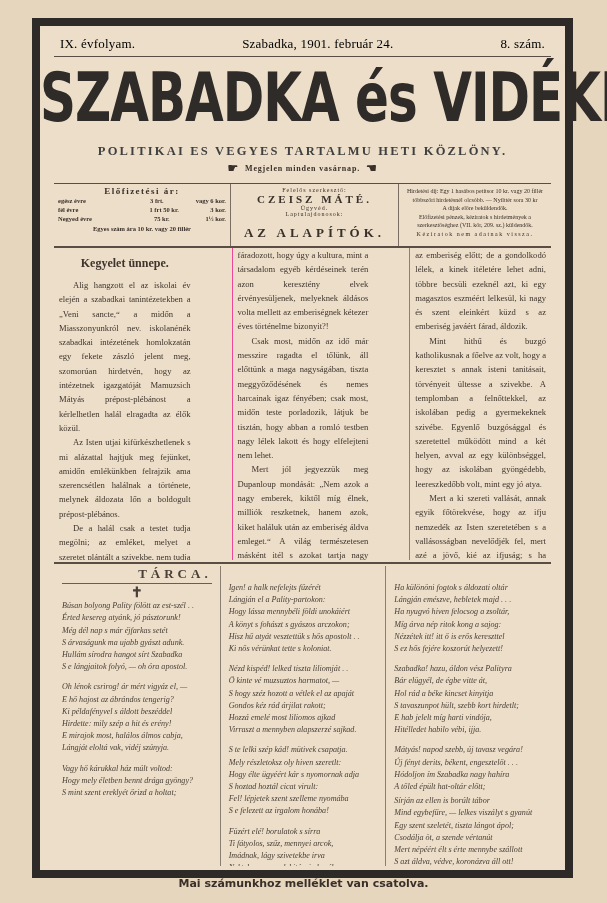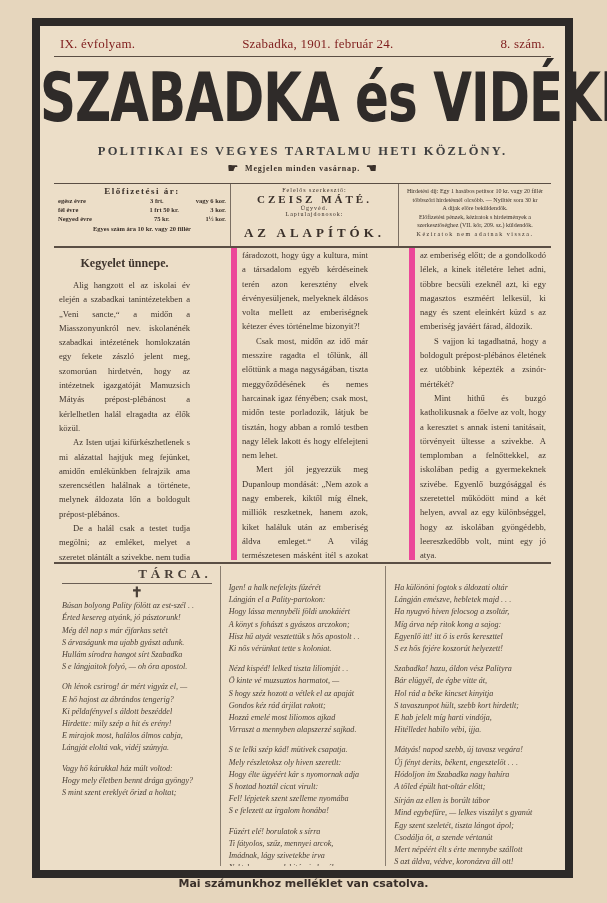--- a/index.html
+++ b/index.html
@@ -11,21 +11,21 @@
   }
   .frame {
     position:absolute; left:32px; top:18px; width:525px; height:844px;
     border:8px solid #2d2a28;
     background:#ecdec8;
   }
   .inner { position:absolute; left:0; top:0; right:0; bottom:0; }
   .topline {
     position:absolute; left:20px; right:20px; top:8px; height:20px;
     display:flex; justify-content:space-between; align-items:center;
-    font-size:13px; color:#7f1d1d;
+    font-size:13px; color:#000000;
   }
   .topline span { letter-spacing:0.2px; }
   .rule { position:absolute; left:14px; right:14px; height:1px; background:#5a4e44; }
   .masthead {
     position:absolute; left:0; right:0; top:38px; text-align:center;
     font-family:"DejaVu Sans", sans-serif; font-weight:bold;
     font-size:50px; letter-spacing:-1px; color:#2f2b29;
     transform:scaleY(1.35); transform-origin:top center;
     line-height:50px; white-space:nowrap;
   }
@@ -57,21 +57,21 @@
   .ads .spaced { letter-spacing:1.5px; }
   .cols {
     position:absolute; left:14px; right:14px; top:222px; height:312px;
     display:flex;
   }
   .col {
     box-sizing:border-box; width:33.33%; padding:0 5px;
     font-size:8.6px; line-height:14.3px; text-align:justify;
     color:#3e342d; overflow:hidden;
   }
-  .col + .col { border-left:6px solid #ec4899;margin-left:36px; }
+  .col + .col { border-left:1px solid #ec4899;margin-left:36px; }
   .col p { margin:0; text-indent:14px; }
   .col p.noindent { text-indent:0; }
   .art-title { font-size:12px; font-weight:bold; text-align:center; margin:6px 0 6px; line-height:18px; }
   .mid-rule { position:absolute; left:14px; right:14px; top:536px; height:2px; background:#5a4e44; }
   .poems {
     position:absolute; left:14px; right:14px; top:540px; height:300px;
     display:flex;
   }
   .pcol {
     box-sizing:border-box; width:33.33%; padding:0 8px;
@@ -156,21 +156,20 @@
         <p>Az Isten utjai kifürkészhetlenek s mi alázattal hajtjuk meg fejünket, amidőn emlékünkben felrajzik ama szerencsétlen halálnak a története, melynek áldozata lőn a boldogult prépost-plébános.</p>
         <p>De a halál csak a testet tudja megölni; az emléket, melyet a szeretet plántált a szivekbe, nem tudja oly könnyen kiirtani. Mert vajjon lehet-e elfeledni azt a férfiút, ki hosszú időn át e város katholikus közönségének igazi apostola s a nép hitéletének oly nagy előmozditója volt, a ki szivből-lélekből s teljes meggyőződéssel folyton azon</p>
       </div>
       <div class="col">
         <p class="noindent">fáradozott, hogy úgy a kultura, mint a társadalom egyéb kérdéseinek terén azon keresztény elvek érvényesüljenek, melyeknek áldásos volta mellett az emberiségnek kétezer éves történelme bizonyit?!</p>
         <p>Csak most, midőn az idő már messzire ragadta el tőlünk, áll előttünk a maga nagyságában, tiszta meggyőződésének és nemes harcainak igaz fényében; csak most, midőn teste porladozik, látjuk be tisztán, hogy abban a romló testben nagy lélek lakott és hogy elfelejteni nem lehet.</p>
         <p>Mert jól jegyezzük meg Dupanloup mondását: „Nem azok a nagy emberek, kiktől míg élnek, milliók reszketnek, hanem azok, kiket haláluk után az emberiség áldva emleget.“ A világ természetesen másként itél s azokat tartja nagy embereknek, kik világra szóló nagy csatákban győzedelmeskedve milliók karjára fűzik fel a rabbilincset vagy a kik tömérdek kincset gyüjtve, annak ragyogó fényében jelennek meg</p>
       </div>
       <div class="col">
         <p class="noindent">az emberiség előtt; de a gondolkodó lélek, a kinek itéletére lehet adni, többre becsüli ezeknél azt, ki egy magasztos eszméért lelkesül, ki nagy és szent eleinkért küzd s az emberiség javáért fárad, áldozik.</p>
-        <p>S vajjon ki tagadhatná, hogy a boldogult prépost-plébános életének ez utóbbink képezték a zsinór-mértékét?</p>
         <p>Mint hithű és buzgó katholikusnak a főelve az volt, hogy a keresztet s annak isteni tanitásait, törvényeit ültesse a szivekbe. A templomban a felnőttekkel, az iskolában pedig a gyermekeknek szivébe. Egyenlő buzgósággal és szeretettel működött mind a két helyen, avval az egy különbséggel, hogy az iskolában gyöngédebb, leereszkedőbb volt, mint egy jó atya.</p>
         <p>Mert a ki szereti vallását, annak egyik főtörekvése, hogy az ifju nemzedék az Isten szeretetében s a vallásosságban nevelődjék fel, mert azé a jövő, kié az ifjuság; s ha minden nemzet életében egyik legégetőbb kér-</p>
       </div>
     </div>
 
     <div class="mid-rule"></div>
 
     <div class="poems">
       <div class="pcol">
         <div class="tarca-title">TÁRCA.</div>
@@ -233,21 +232,21 @@
 
         </div>
       </div>
 
       <div class="pcol" style="padding-top:16px">
         <div class="stanza">
           <div>Ha különöni fogtok s áldozati oltár</div>
           <div>Lángján emészve, hebletek majd . . .</div>
           <div>Ha nyugvó hiven felocsog a zsoltár,</div>
           <div>Míg árva nép ritok kong a sajog:</div>
-          <div>Egyenlő itt! itt ő is erős kereszttel</div>
+          <div>Nézzétek itt! itt ő is erős kereszttel</div>
           <div>S ez hős fejére koszorút helyezett!</div>
         </div>
         <div class="stanza">
           <div>Szabadka! hazu, áldon vész Palityra</div>
           <div>Bár elügyél, de égbe vitte át,</div>
           <div>Hol rád a béke kincset kinyitja</div>
           <div>S tavaszunpot hült, szebb kort hirdetlt;</div>
           <div>E hab jelelt míg harti vindója,</div>
           <div>Hitélledet habilo vébi, ijja.</div>
         </div>

